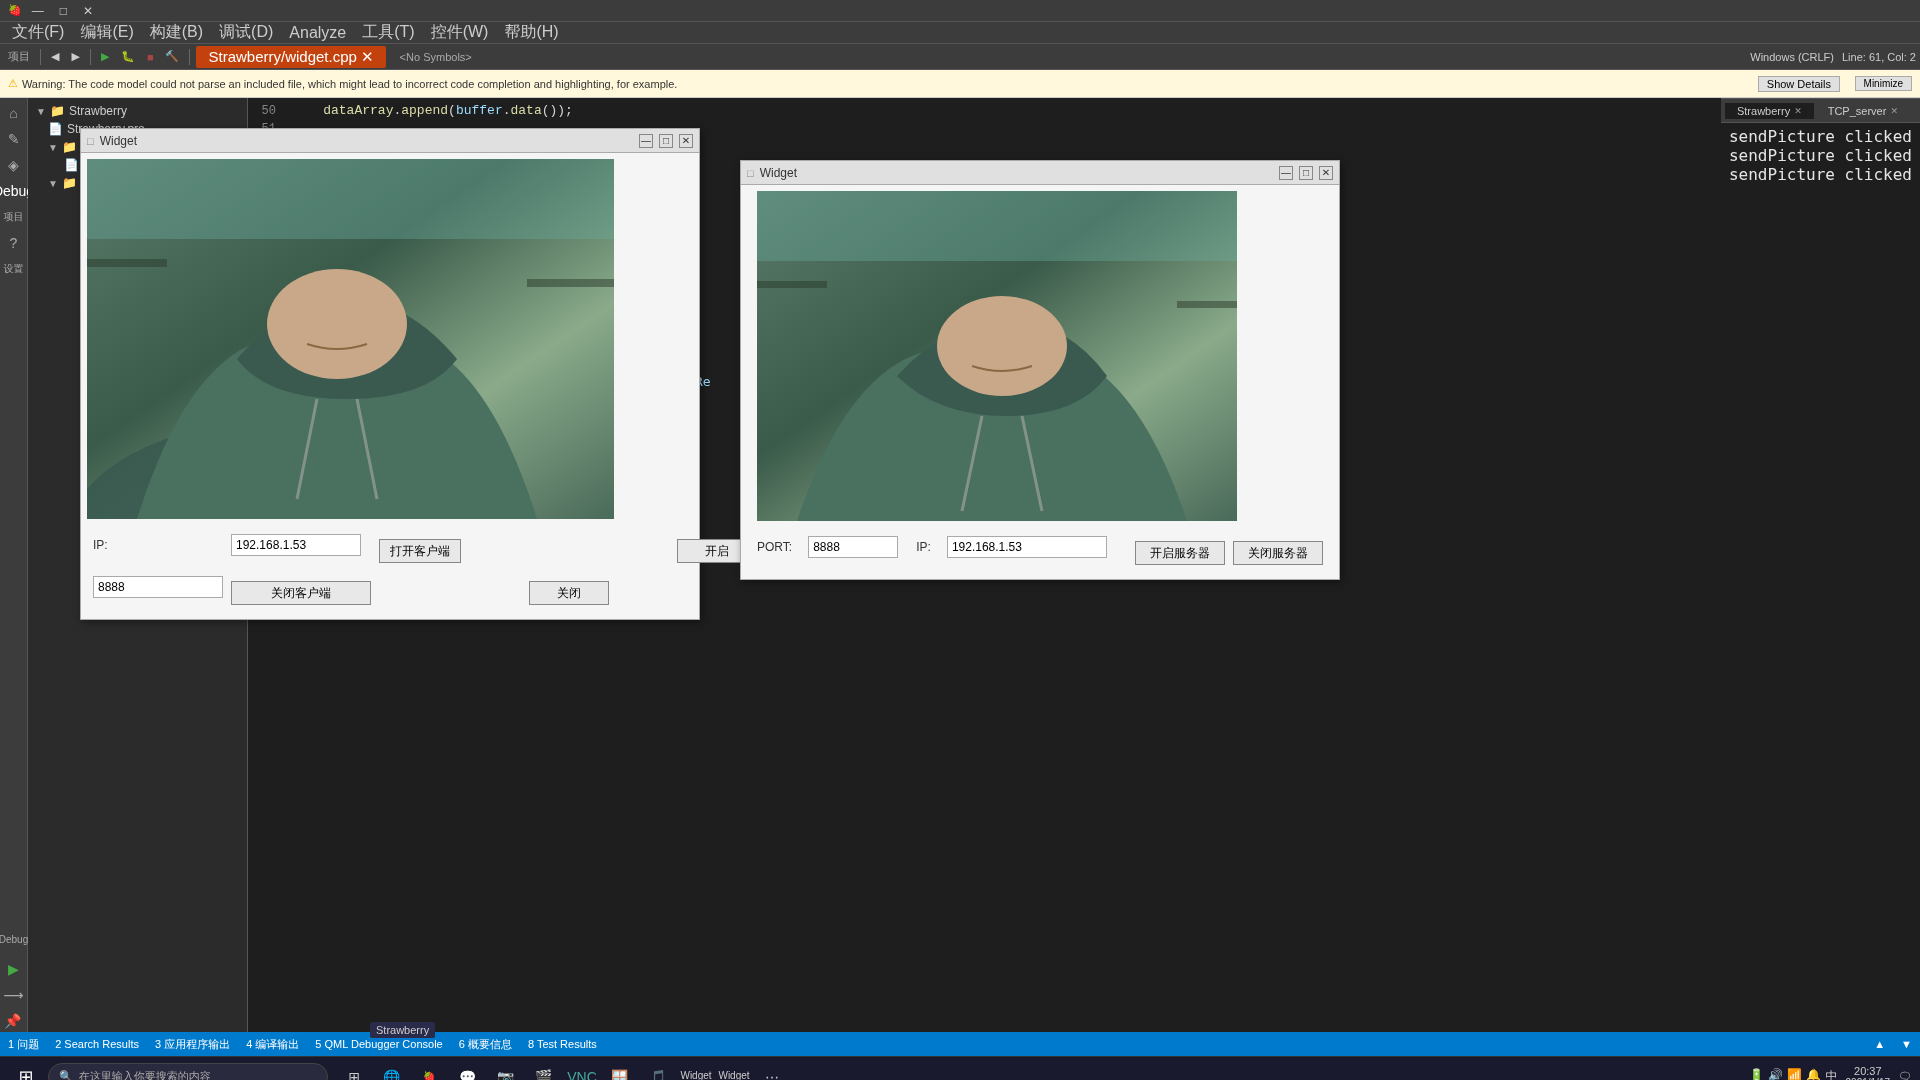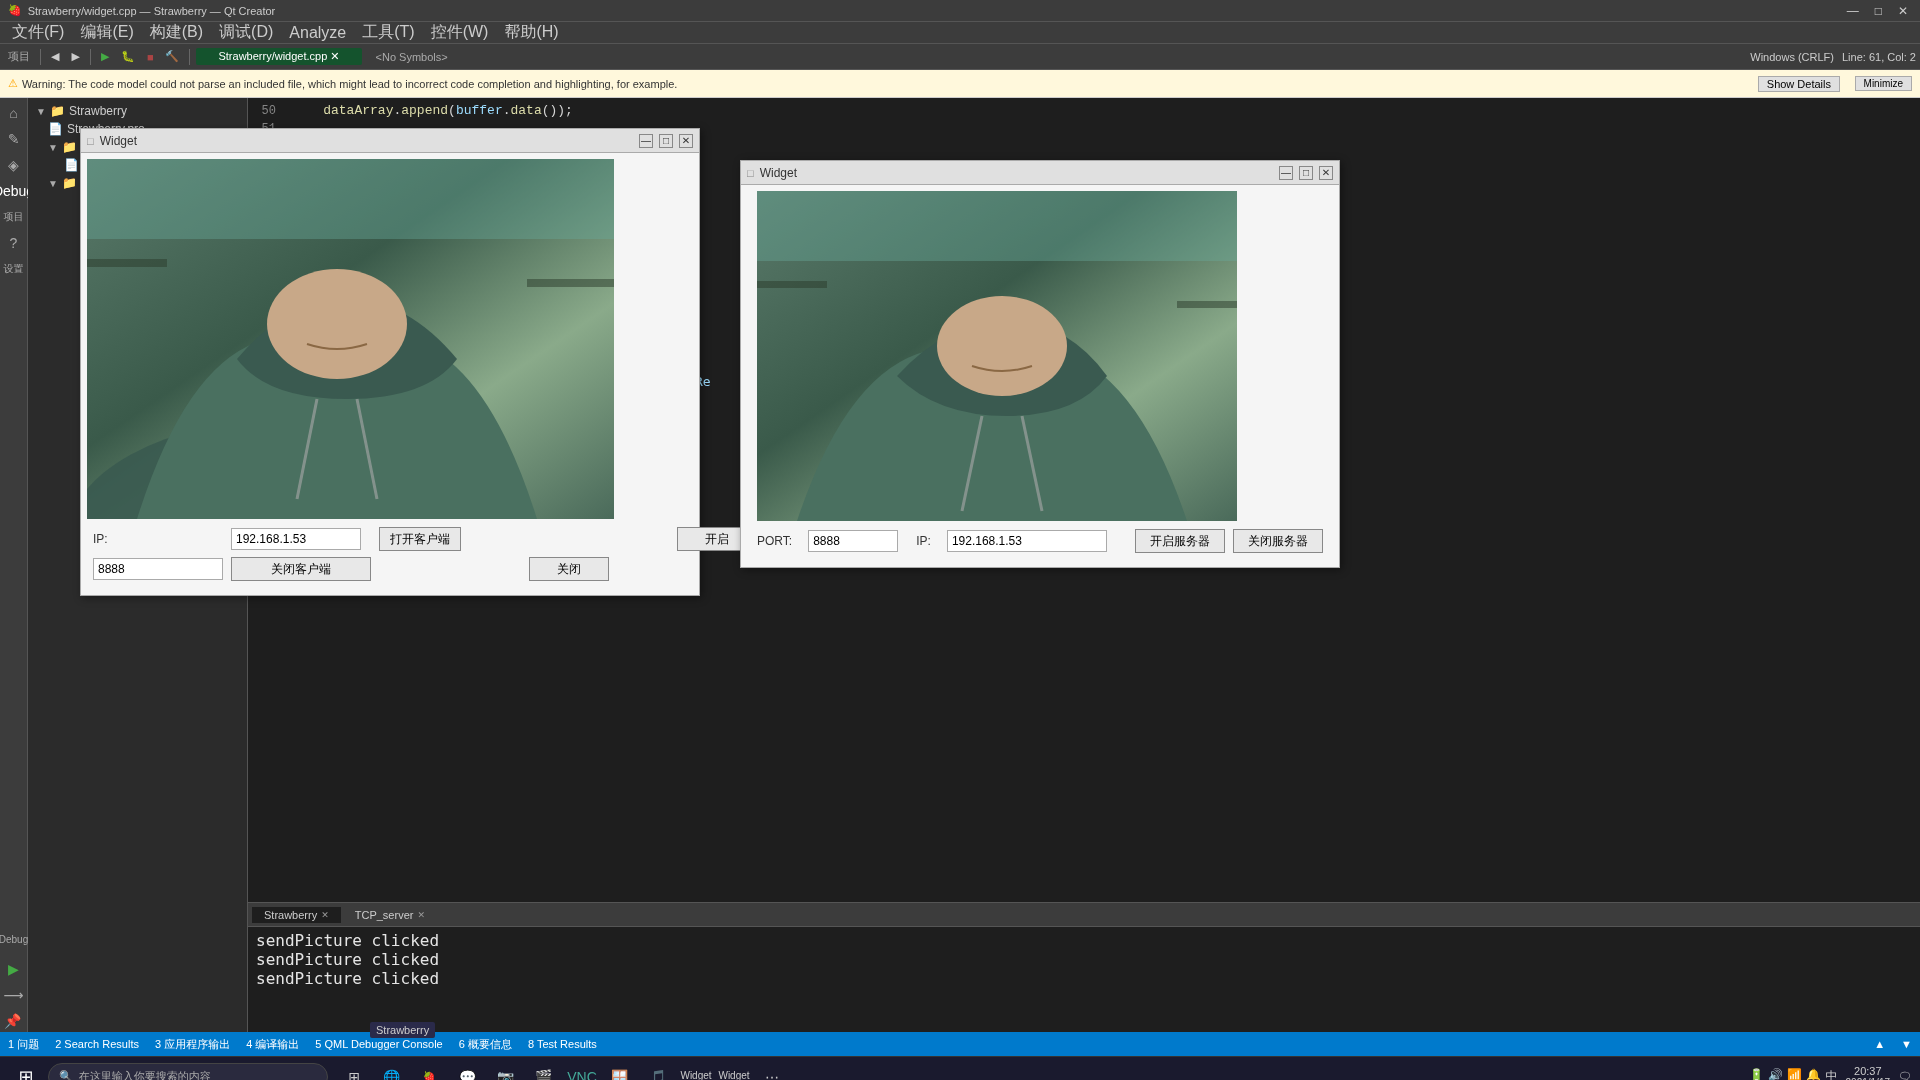--- a/index.html
+++ b/index.html
@@ -137,21 +137,21 @@
     .tree-indent-1 { padding-left: 20px; }
     .tree-indent-2 { padding-left: 36px; }
 
     
     .code-area {
       flex: 1;
       background: #1e1e1e;
       overflow: hidden;
       position: relative;
       display: flex;
-      flex-direction: column;
+      flex-direction: row;
     }
 
     
     .code-content {
       flex: 1;
       overflow: auto;
       padding: 4px 0;
       font-family: 'Consolas', 'Courier New', monospace;
       font-size: 13px;
       color: #d4d4d4;
@@ -336,28 +336,28 @@
       font-size: 12px;
     }
     .widget-btn {
       height: 24px;
       border: 1px solid #888;
       background: #e8e8e8;
       padding: 0 10px;
       font-size: 12px;
       cursor: pointer;
       white-space: nowrap;
+      margin-top: 12px;
     }
   </style>
 </head>
 <body>
 
 <div class="title-bar">
   <span style="margin-right:6px; color:#4fc3f7;">🍓</span>
-  <span style="flex:1;">Strawberry/widget.cpp — Strawberry — Qt Creator</span>
   <div class="title-bar-controls">
     <span class="title-bar-btn">—</span>
     <span class="title-bar-btn">□</span>
     <span class="title-bar-btn">✕</span>
   </div>
 </div>
 
 <div class="menu-bar">
   <span class="menu-item">文件(F)</span>
   <span class="menu-item">编辑(E)</span>
@@ -373,21 +373,21 @@
   <span class="toolbar-btn" style="color:#aaa;">项目</span>
   <span class="toolbar-separator"></span>
   <span class="toolbar-btn">◀</span>
   <span class="toolbar-btn">▶</span>
   <span class="toolbar-separator"></span>
   <span class="toolbar-btn" style="color:#4a4;">▶</span>
   <span class="toolbar-btn">🐛</span>
   <span class="toolbar-btn" style="color:#a44;">■</span>
   <span class="toolbar-btn">🔨</span>
   <span class="toolbar-separator"></span>
-  <span class="toolbar-btn" style="background:#14532d; color:#fff; padding:2px 22px; border-radius:2px; font-size:11px;">Strawberry/widget.cpp ✕</span>
+  <span class="toolbar-btn" style="background:#c2410c; color:#fff; padding:2px 12px; border-radius:2px; font-size:15px;">Strawberry/widget.cpp ✕</span>
   <span class="toolbar-btn" style="color:#aaa; padding:2px 10px; font-size:11px;">&lt;No Symbols&gt;</span>
   <span class="toolbar-spacer"></span>
   <div class="toolbar-right">
     <span>Windows (CRLF)</span>
     <span>Line: 61, Col: 2</span>
   </div>
 </div>
 
 <div class="warning-bar">
   <span style="color:orange; margin-right:4px;">⚠</span>

